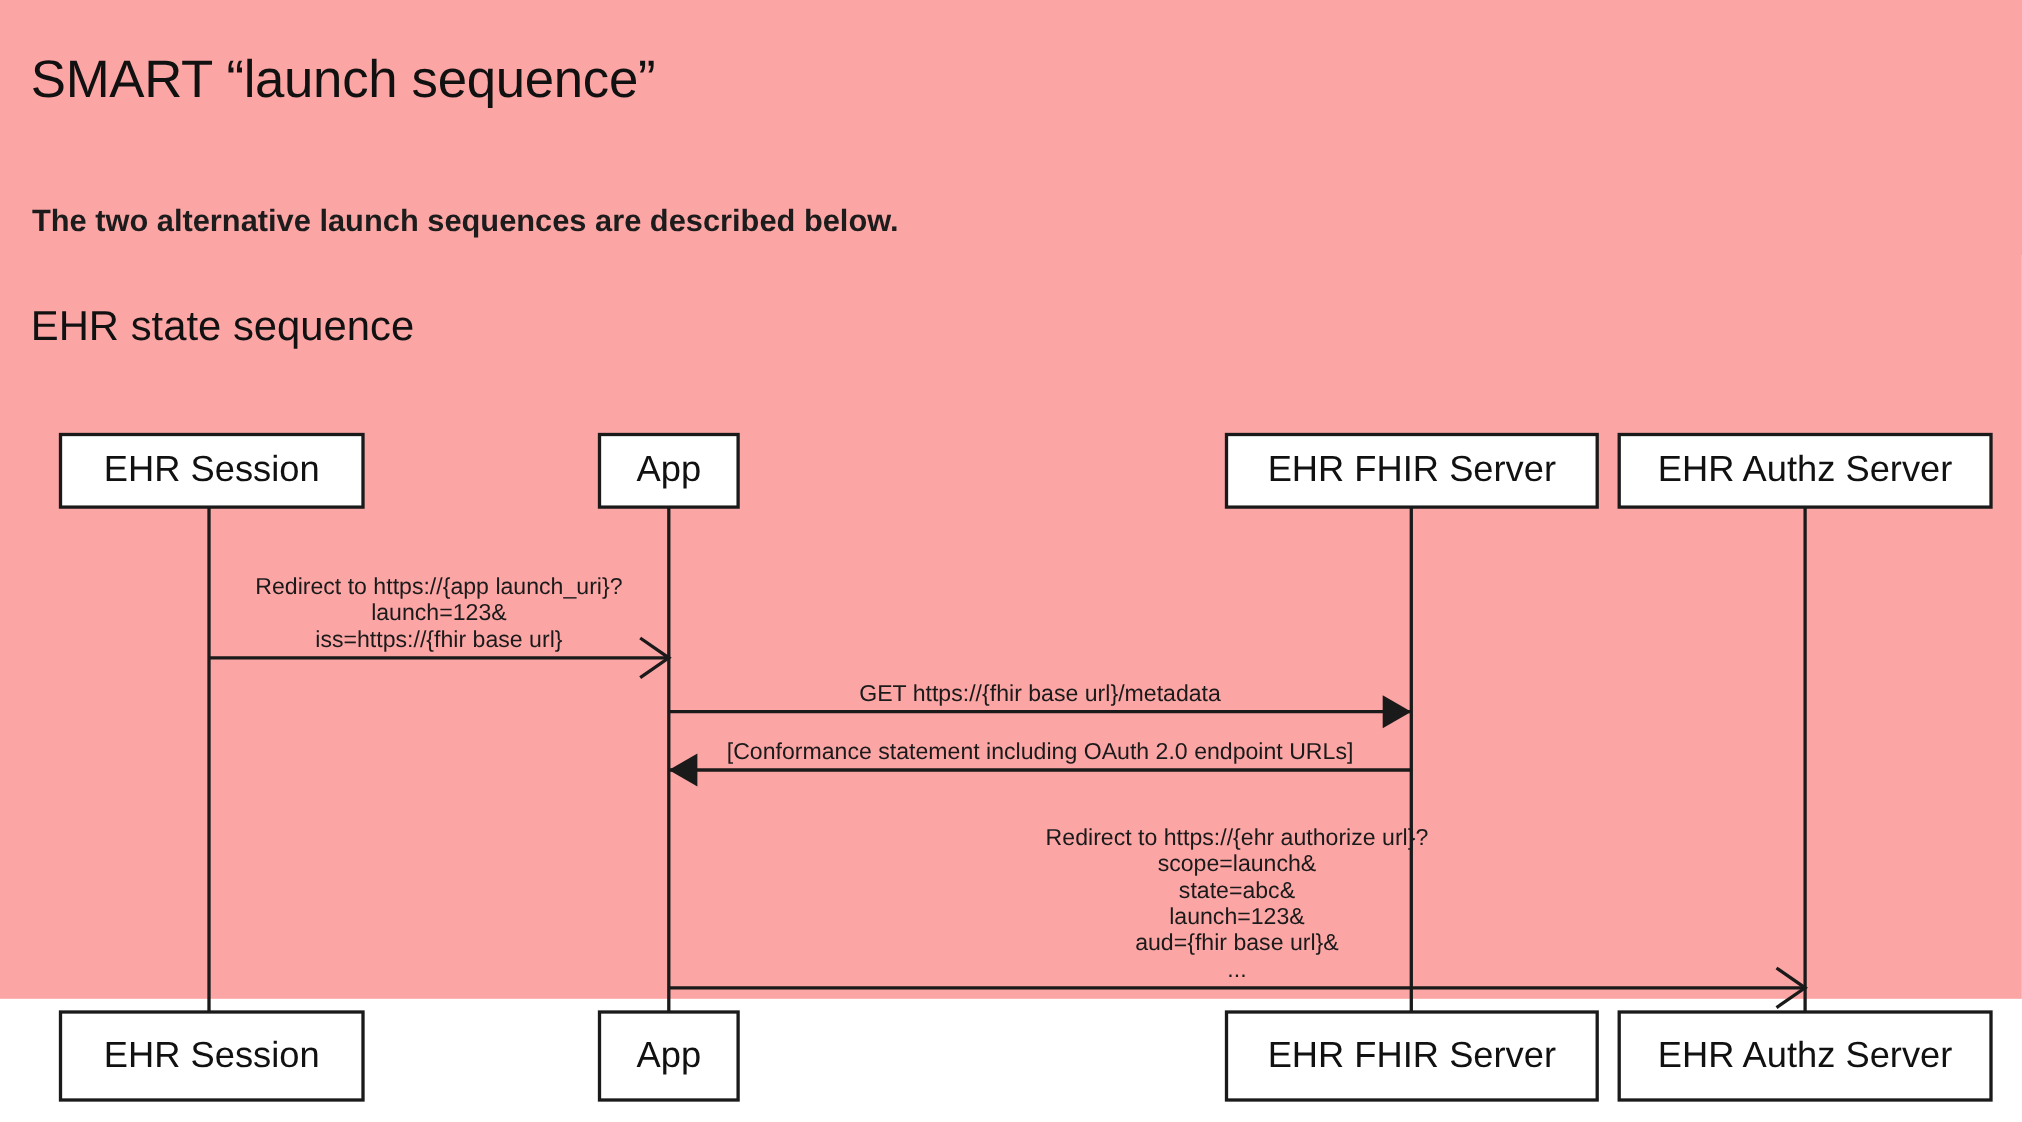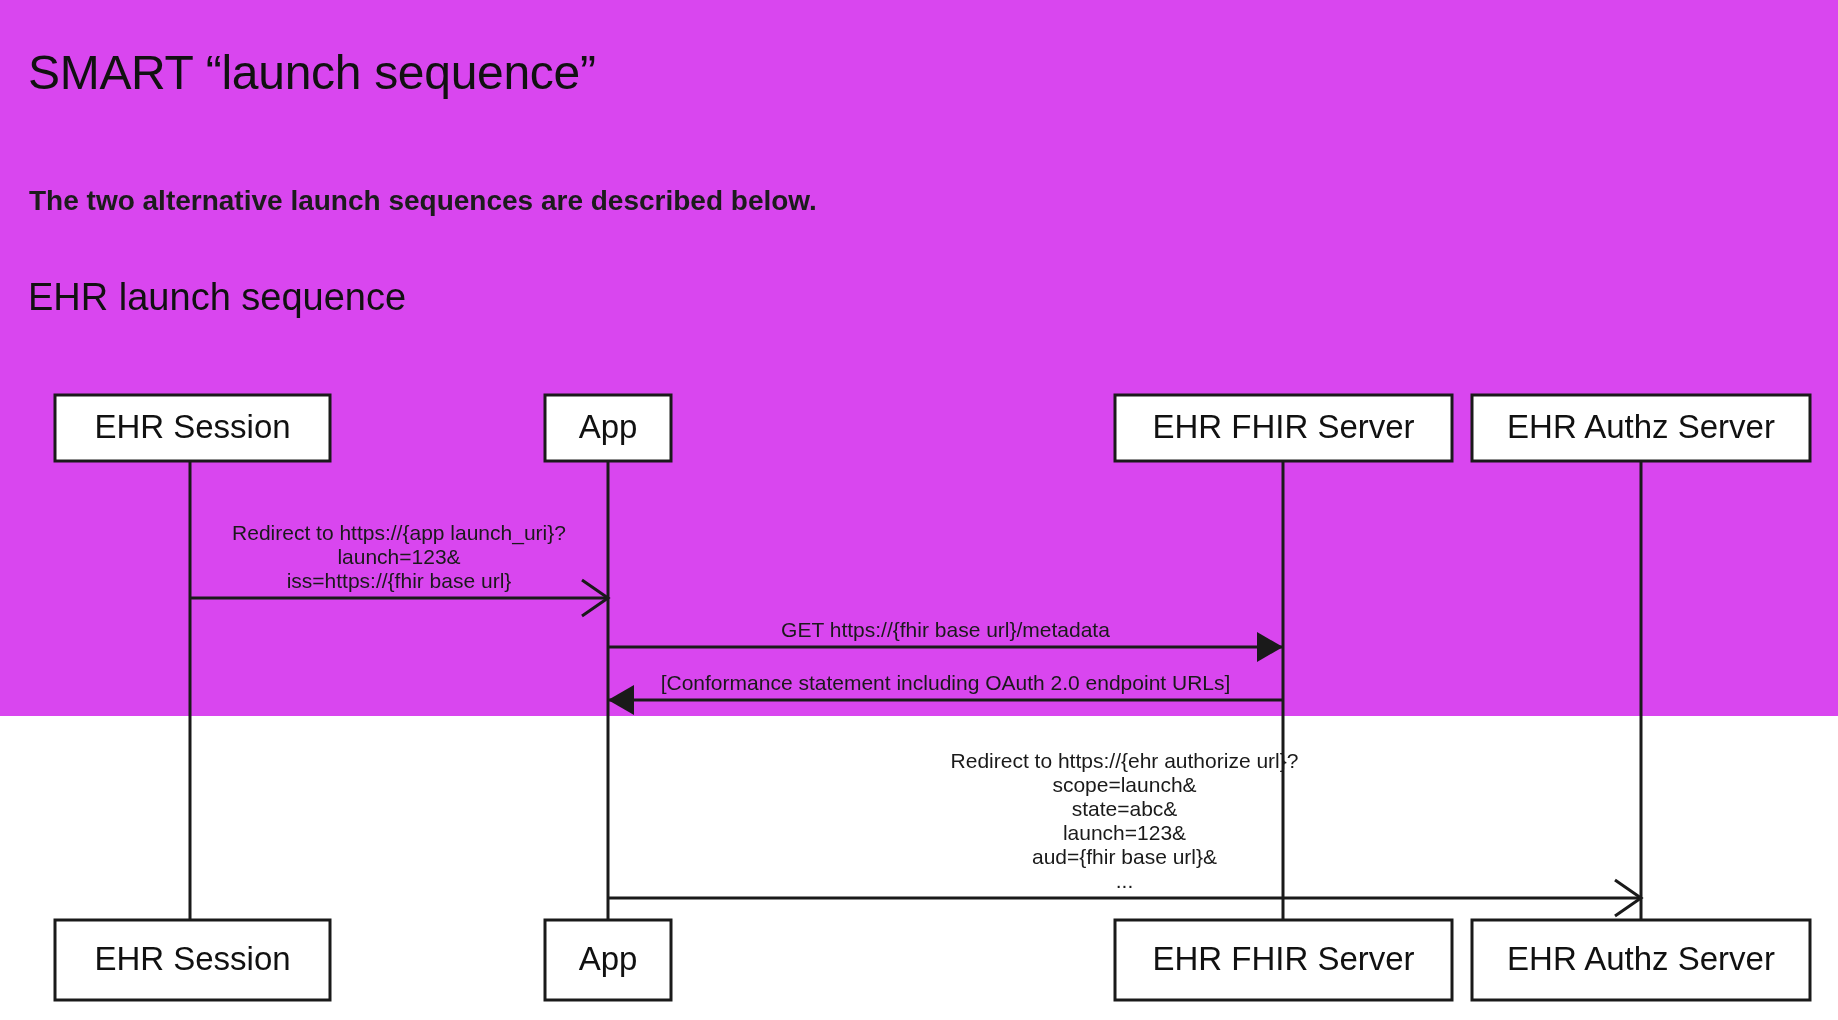--- a/index.html
+++ b/index.html
@@ -10,22 +10,22 @@
   body {
     width: 1838px;
     height: 1020px;
     font-family: "Liberation Sans", sans-serif;
     color: #1a1a1a;
     overflow: hidden;
   }
   .page {
     position: relative;
     width: 1838px;
-    height: 716px;
-    background: #d946ef;
+    height: 908px;
+    background: #fca5a5;
   }
   .h1 {
     position: absolute;
     left: 28px;
     top: 12px;
     font-size: 48px;
     font-weight: 400;
     letter-spacing: -0.3px;
     color: #111111;
     line-height: 1.2;
@@ -102,21 +102,21 @@
 </style>
 </head>
 <body>
 
 <div class="page">
 
   <h1 class="h1">SMART “launch sequence”</h1>
 
   <p class="para">The two alternative launch sequences are described below.</p>
 
-  <h2 class="h2">EHR launch sequence</h2>
+  <h2 class="h2">EHR state sequence</h2>
 
   <div class="diagram-wrap">
     <svg class="seq" id="seq-svg" viewBox="0 0 1838 650" xmlns="http://www.w3.org/2000/svg">
       <g id="g-lifelines">
           <line x1="190" y1="91" x2="190" y2="550" class="lifeline"></line>
           <line x1="608" y1="91" x2="608" y2="550" class="lifeline"></line>
           <line x1="1283" y1="91" x2="1283" y2="550" class="lifeline"></line>
           <line x1="1641" y1="91" x2="1641" y2="550" class="lifeline"></line>
         </g>
       <g id="g-messages">

